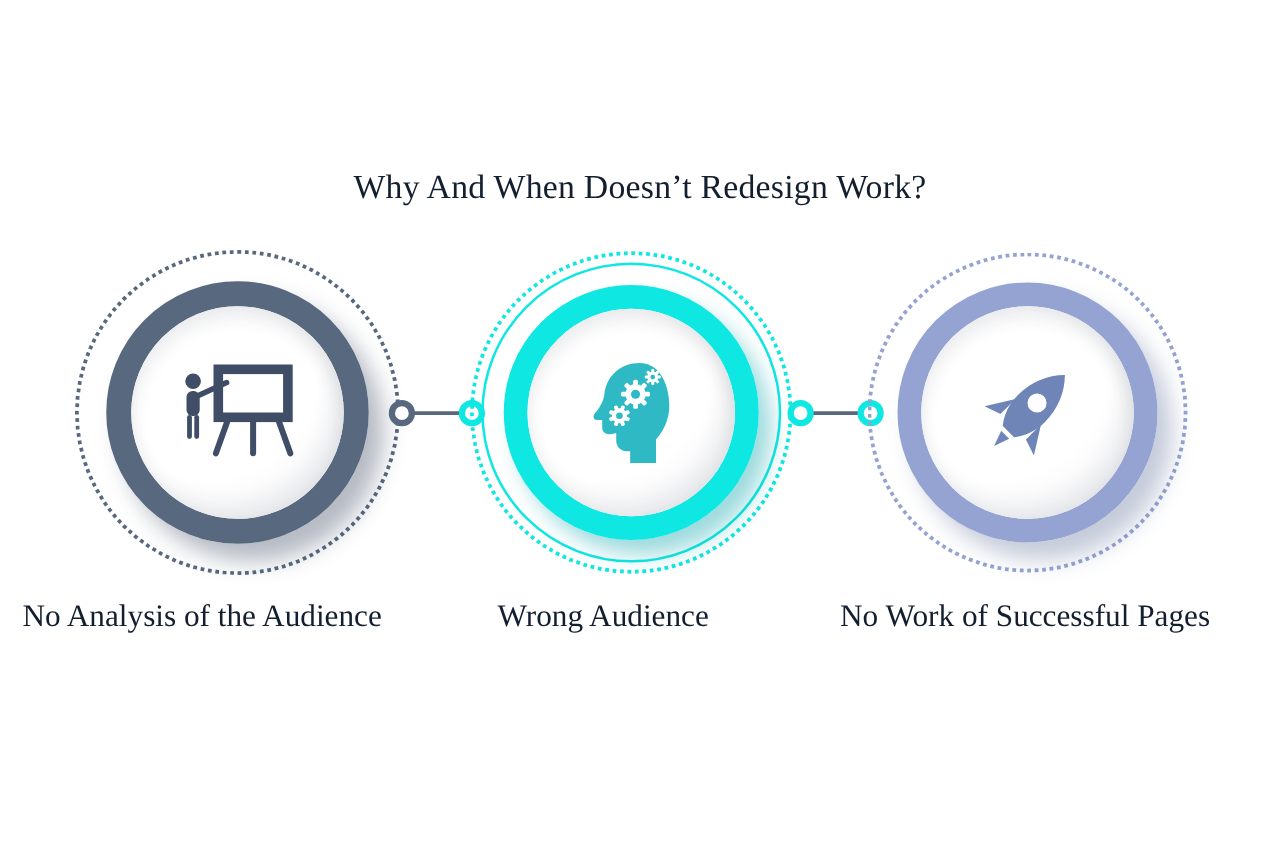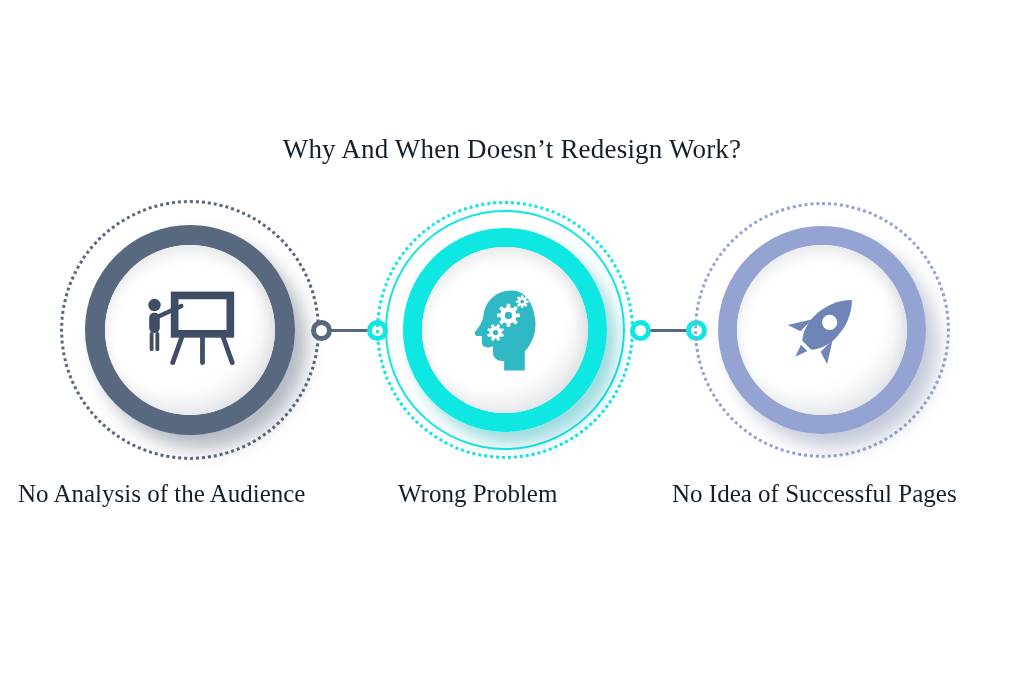--- a/index.html
+++ b/index.html
@@ -121,16 +121,16 @@
             <path d="M66,49 L81,73 L66,68 Z"></path>
             <path d="M45,78 L55,78 L50,92 Z"></path>
             <circle cx="50" cy="38" r="8.5" fill="#ffffff"></circle>
           </g>
         </svg>
       </span>
     </div>
   </div>
 
   <div class="label" style="left:18px; top:480px; width:330px;">No Analysis of the Audience</div>
-  <div class="label" style="left:398px; top:480px; width:230px;">Wrong Problem</div>
-  <div class="label" style="left:672px; top:480px; width:336px;">No Idea of Successful Pages</div>
+  <div class="label" style="left:398px; top:480px; width:230px;">Wrong Audience</div>
+  <div class="label" style="left:672px; top:480px; width:336px;">No Work of Successful Pages</div>
 
 </div>
 
 </body></html>

